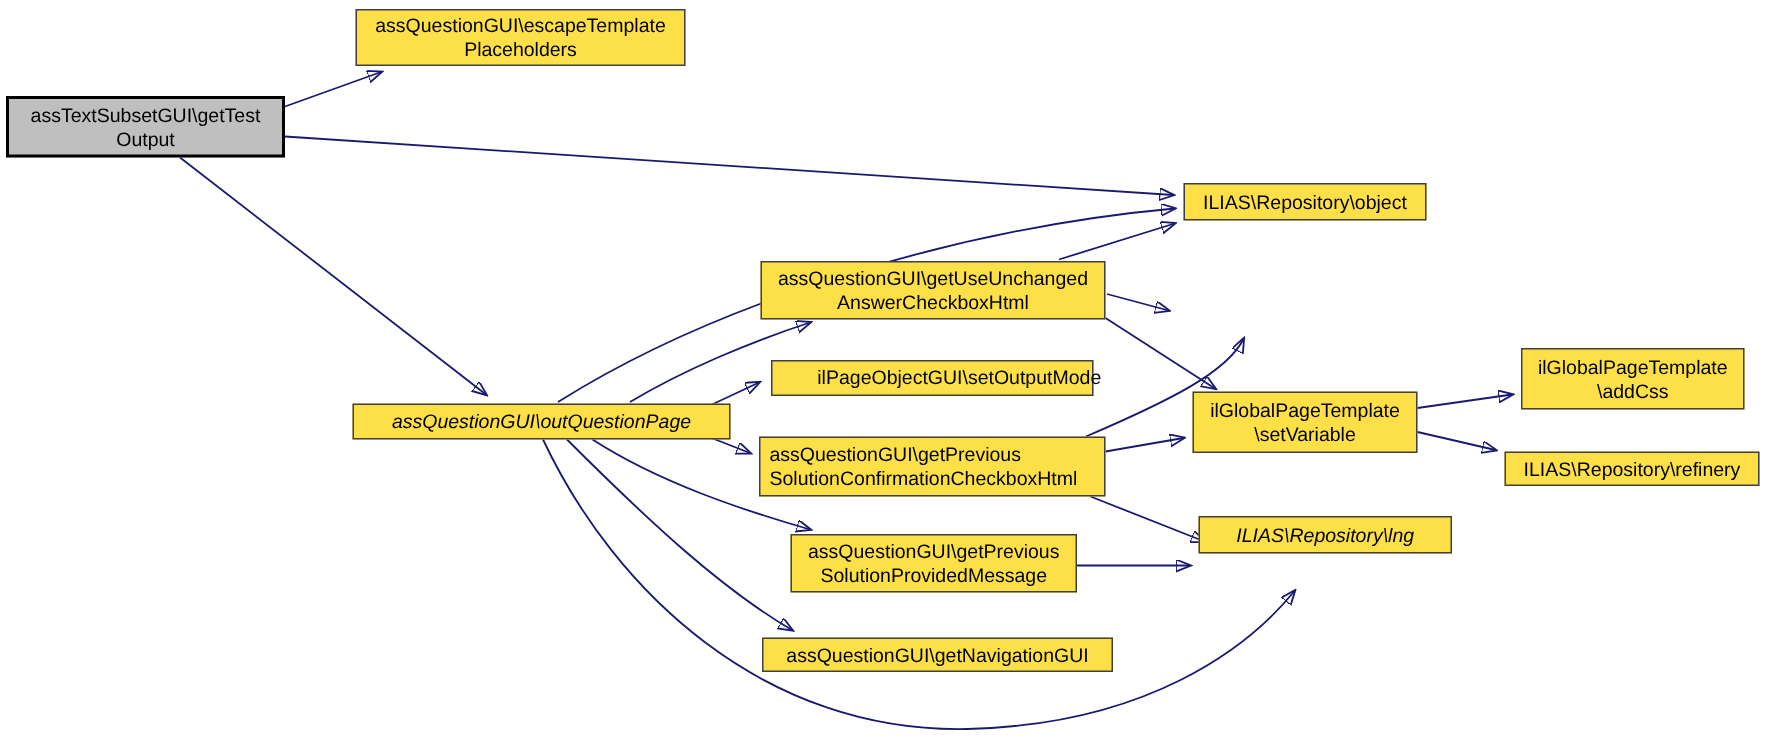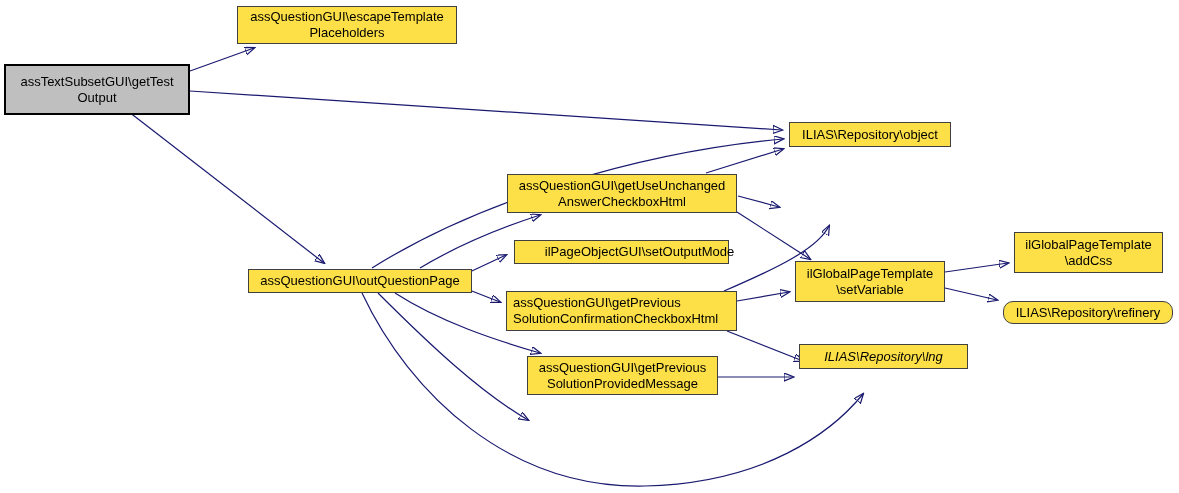--- a/index.html
+++ b/index.html
@@ -73,46 +73,47 @@
     <path d="M738,196 L779,207" marker-end="url(#arrow)"></path>
     <path d="M737,212 L810,259" marker-end="url(#arrow)"></path>
     <path d="M724,291 C780,267 818,248 829,226" marker-end="url(#arrow)"></path>
     <path d="M737,301 L789,292" marker-end="url(#arrow)"></path>
     <path d="M727,331 L803,361" marker-end="url(#arrow)"></path>
     <path d="M718,377 L793,377" marker-end="url(#arrow)"></path>
     <path d="M945,272 L1008,263" marker-end="url(#arrow)"></path>
     <path d="M945,288 L997,300" marker-end="url(#arrow)"></path>
   </svg>
 
-  <div class="node highlight" style="left:4px; top:64px; width:186px; height:51px;">assTextSubsetGUI\getTest
+  <div class="node highlight" style="left:4px; top:64px; width:186px; height:41px;">assTextSubsetGUI\getTest
 Output</div>
 
   <div class="node" style="left:237px; top:6px; width:220px; height:38px;">assQuestionGUI\escapeTemplate
 Placeholders</div>
 
   <div class="node" style="left:789px; top:122px; width:162px; height:25px;">ILIAS\Repository\object</div>
 
   <div class="node" style="left:507px; top:174px; width:230px; height:39px;">assQuestionGUI\getUseUnchanged
 AnswerCheckboxHtml</div>
 
 
   <div class="node" style="left:514px; top:240px; width:215px; height:24px;padding-left:40px;">ilPageObjectGUI\setOutputMode</div>
 
-  <div class="node" style="left:248px; top:269px; width:224px; height:24px;">assQuestionGUI\outQuestionPage</div>
+  <div class="node" style="left:235px; top:269px; width:252px; height:24px;font-style:italic;">assQuestionGUI\outQuestionPage</div>
 
   <div class="node left-justified" style="left:506px; top:291px; width:231px; height:40px;">assQuestionGUI\getPrevious
 SolutionConfirmationCheckboxHtml</div>
 
   <div class="node" style="left:527px; top:356px; width:191px; height:39px;">assQuestionGUI\getPrevious
 SolutionProvidedMessage</div>
 
   <div class="node" style="left:795px; top:261px; width:150px; height:41px;">ilGlobalPageTemplate
 \setVariable</div>
 
   <div class="node" style="left:1014px; top:232px; width:149px; height:41px;">ilGlobalPageTemplate
 \addCss</div>
 
-  <div class="node" style="left:1003px; top:301px; width:170px; height:23px;border-radius:10px;">ILIAS\Repository\refinery</div>
+  <div class="node" style="left:1003px; top:301px; width:170px; height:23px;">ILIAS\Repository\refinery</div>
 
   <div class="node" style="left:799px; top:344px; width:169px; height:25px;font-style:italic;">ILIAS\Repository\lng</div>
 
+  <div class="node" style="left:508px; top:425px; width:234px; height:23px;">assQuestionGUI\getNavigationGUI</div>
 
 </div>
 
 </body></html>

